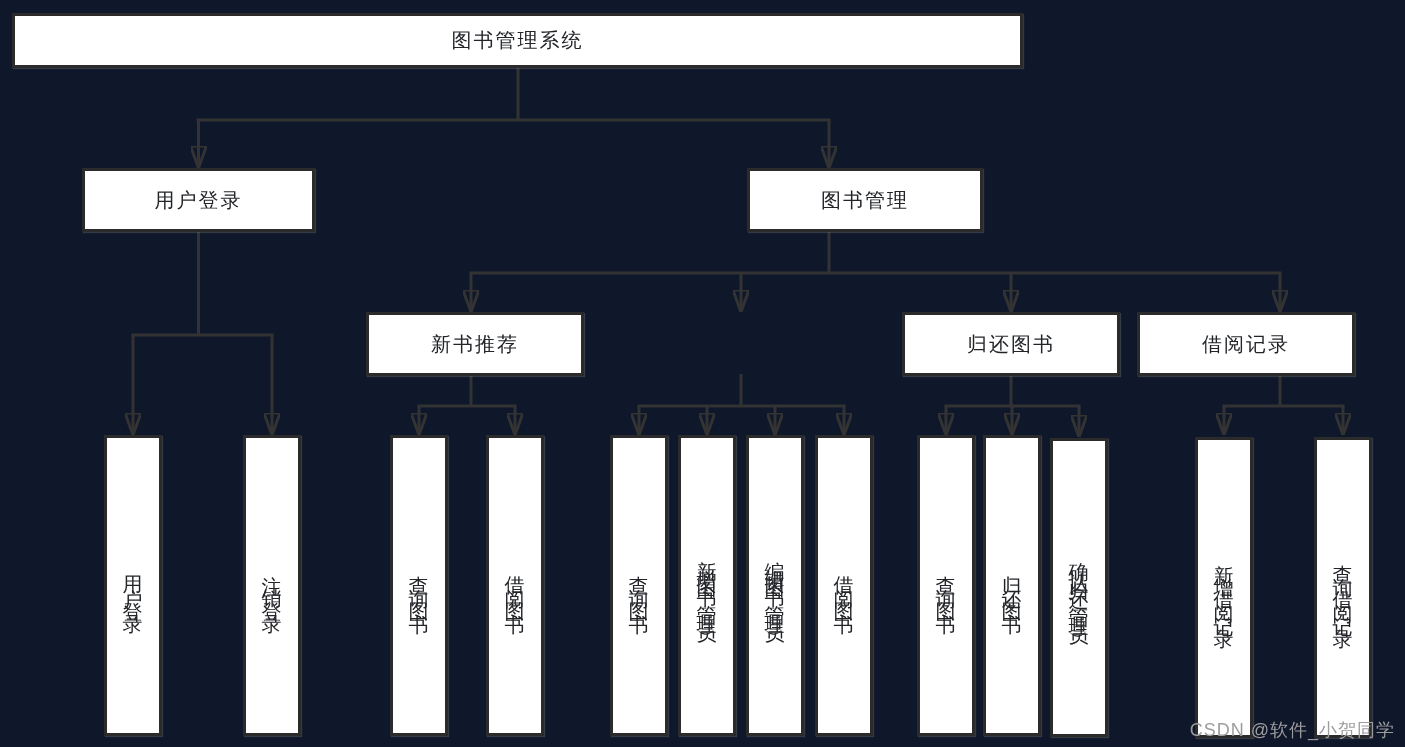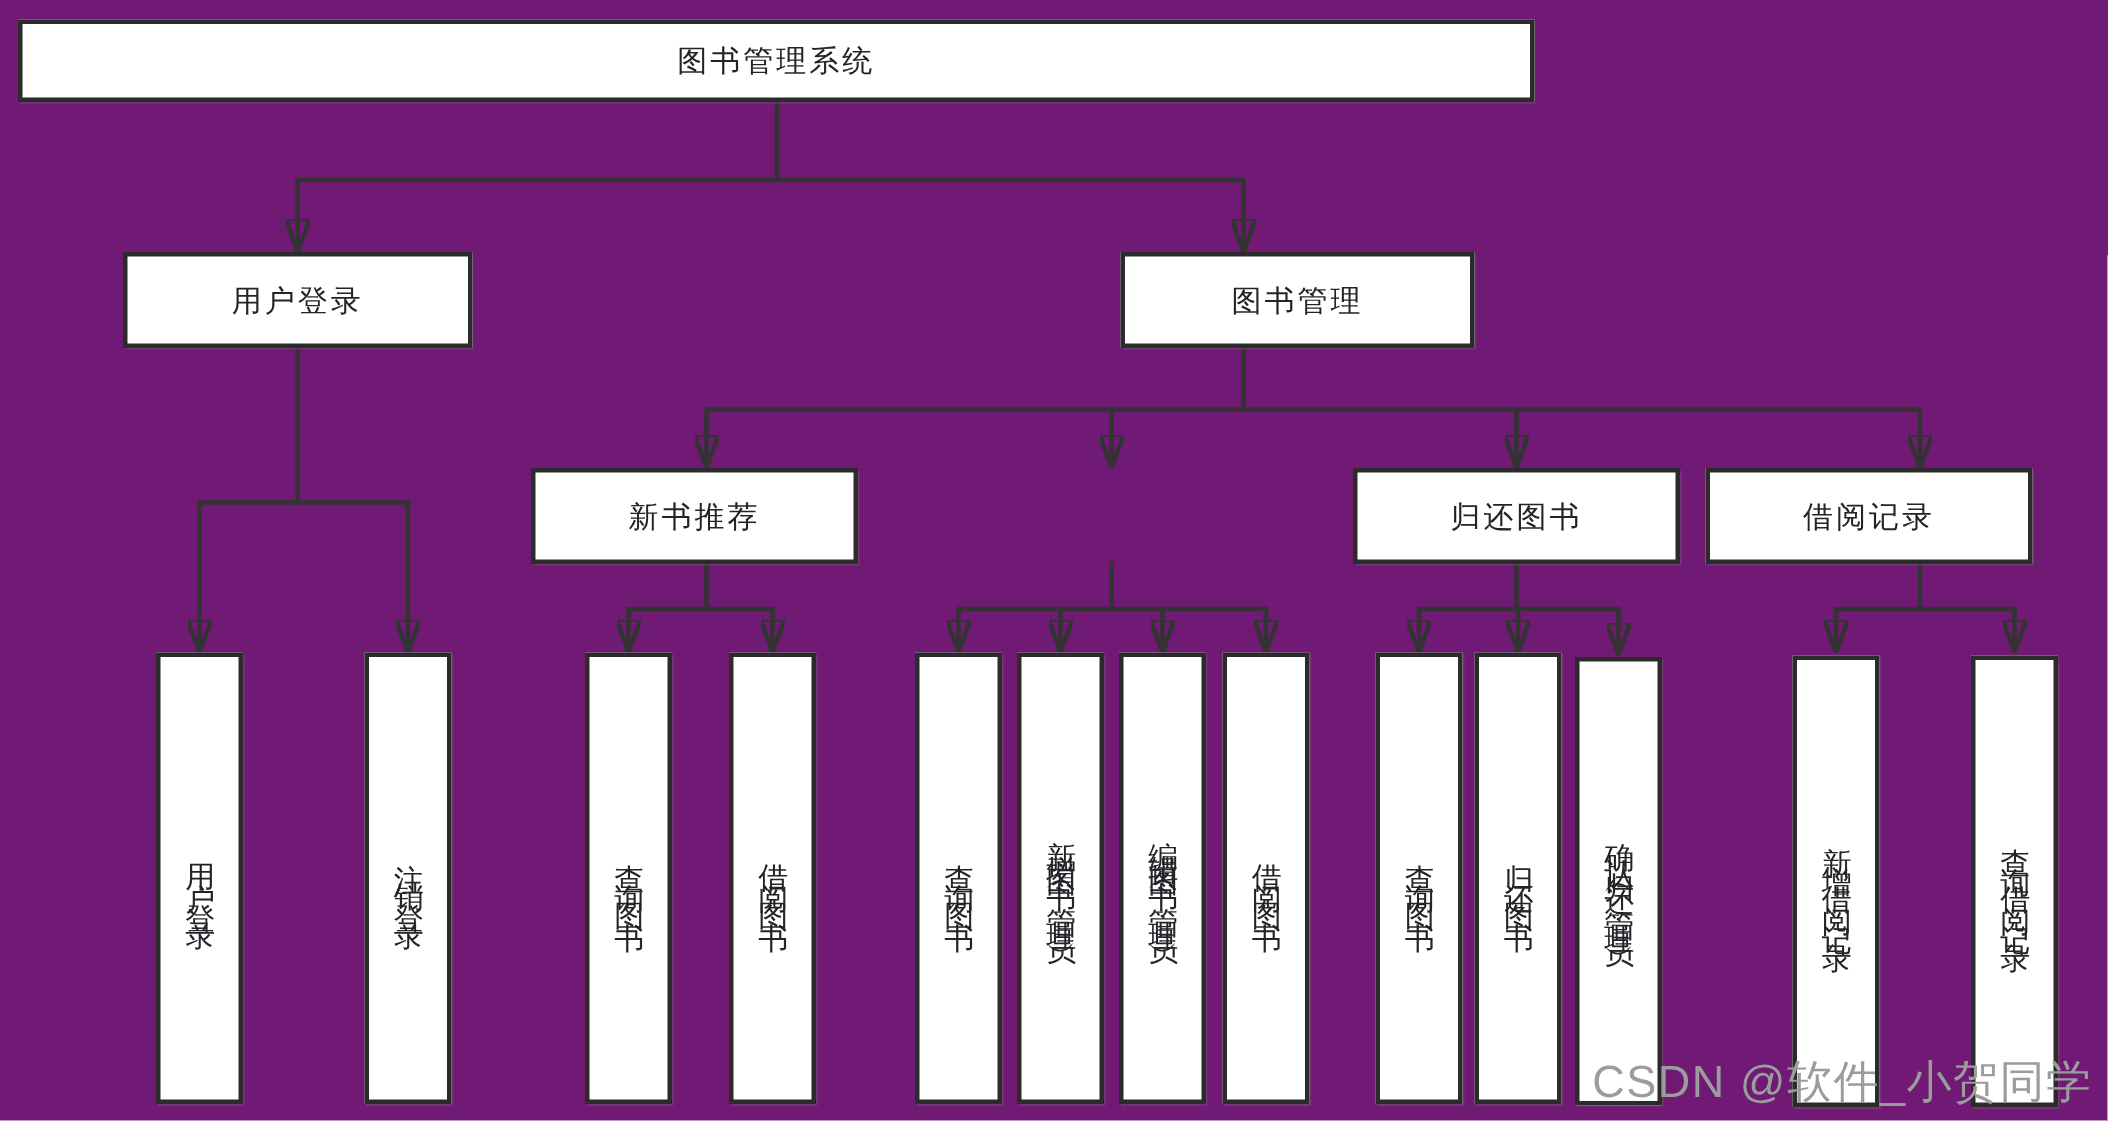--- a/index.html
+++ b/index.html
@@ -3,21 +3,21 @@
 <meta charset="utf-8">
 <style>
   * { margin: 0; padding: 0; box-sizing: border-box; }
   html, body { background: #ffffff; }
   body { font-family: "Liberation Sans", "DejaVu Sans", sans-serif; }
 
   .canvas {
     position: relative;
     width: 1405px;
     height: 747px;
-    background: #701a75;
+    background: #0f172a;
     overflow: hidden;
   }
 
   .connectors {
     position: absolute;
     left: 0; top: 0;
     width: 1405px; height: 747px;
   }
   .connectors path { stroke: #333333; stroke-width: 3; fill: none; }
 
@@ -52,21 +52,21 @@
     letter-spacing: 13px;
     line-height: 1;
     color: #222428;
   }
   .vlabel.dense { letter-spacing: 9px; }
 
   .watermark {
     position: absolute;
     right: 10px;
     bottom: 5px;
-    font-size: 30px;
+    font-size: 18px;
     color: #9c9c9c;
     letter-spacing: 1px;
     white-space: nowrap;
     z-index: 5;
   }
 </style>
 </head>
 <body>
 
 <div class="canvas">
@@ -111,21 +111,21 @@
     <span class="hlabel">图书管理系统</span>
   </div>
 
   <div class="node lv1-a">
     <span class="hlabel">用户登录</span>
   </div>
   <div class="node lv1-b">
     <span class="hlabel">图书管理</span>
   </div>
 
-  <div class="node lv2" style="left:354px">
+  <div class="node lv2" style="left:366px">
     <span class="hlabel">新书推荐</span>
   </div>
   <div class="node lv2" style="left:902px">
     <span class="hlabel">归还图书</span>
   </div>
   <div class="node lv2" style="left:1137px">
     <span class="hlabel">借阅记录</span>
   </div>
 
   <div class="node leaf" style="left:104px">

